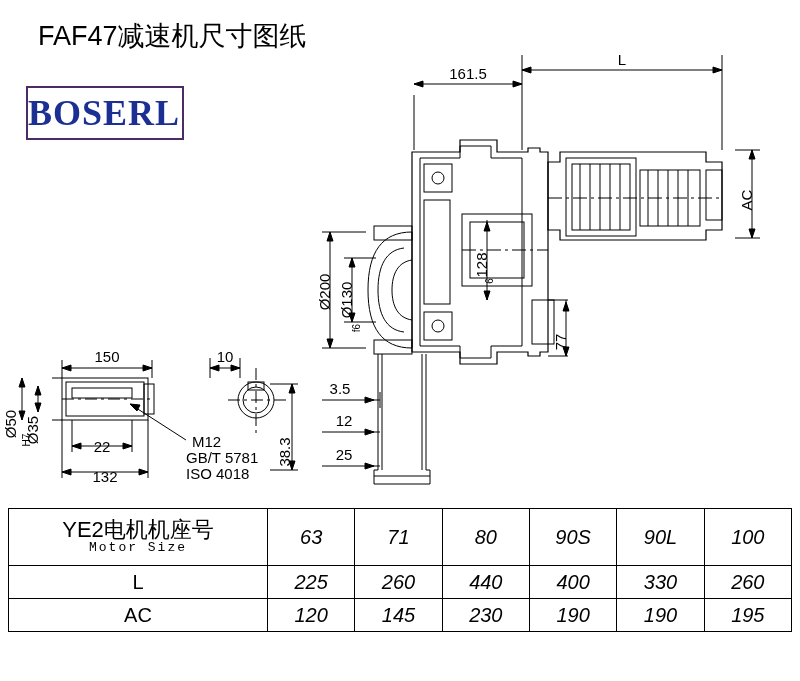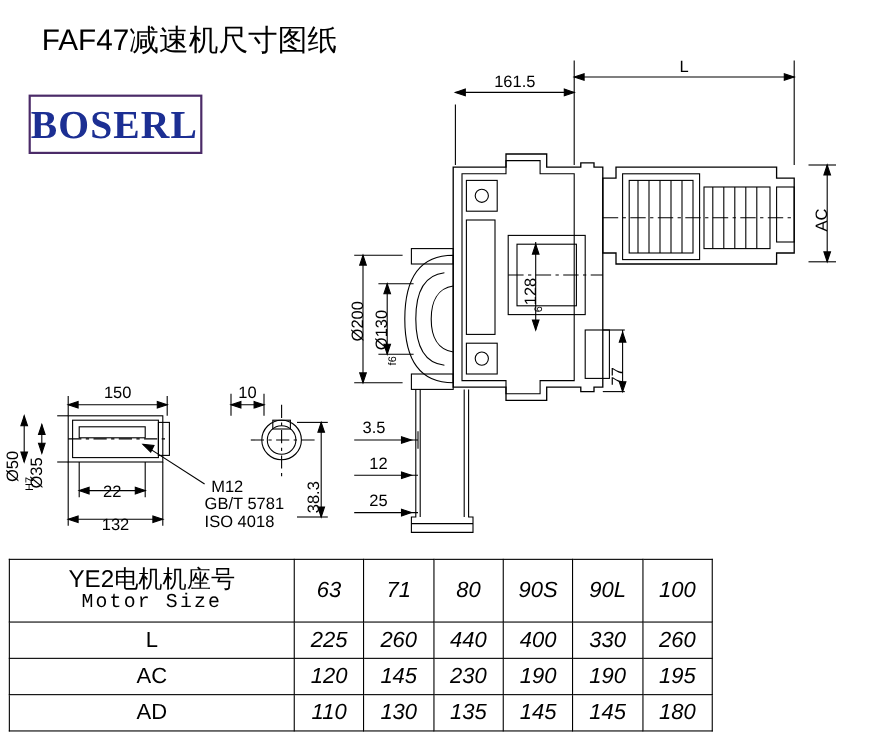--- a/index.html
+++ b/index.html
@@ -55,21 +55,21 @@
     width: 800px;
     height: 681px;
     pointer-events: none;
   }
 
   
   #spec-table {
     position: absolute;
     left: 8px;
     top: 508px;
-    width: 640px;
+    width: 784px;
     border-collapse: collapse;
     table-layout: fixed;
   }
   #spec-table td {
     border: 1px solid #000;
     text-align: center;
     font-size: 20px;
     font-family: "Liberation Sans", sans-serif;
     height: 32px;
     padding: 0;
@@ -80,21 +80,21 @@
   #spec-table td.label-cell {
     width: 258px;
   }
   .hdr-cn {
     font-size: 22px;
     line-height: 1.05;
     display: block;
     font-family: "Liberation Sans", sans-serif;
   }
   .hdr-en {
-    font-size: 18px;
+    font-size: 13px;
     line-height: 1.15;
     display: block;
     letter-spacing: 2px;
     font-family: "Liberation Mono", monospace;
   }
   .val-cell {
     font-size: 21px;
     font-style: italic;
   }
 </style>
@@ -317,23 +317,14 @@
     </tr>
     <tr>
       <td class="label-cell">AC</td>
       <td class="val-cell">120</td>
       <td class="val-cell">145</td>
       <td class="val-cell">230</td>
       <td class="val-cell">190</td>
       <td class="val-cell">190</td>
       <td class="val-cell">195</td>
     </tr>
-    <tr>
-      <td class="label-cell">AD</td>
-      <td class="val-cell">110</td>
-      <td class="val-cell">130</td>
-      <td class="val-cell">135</td>
-      <td class="val-cell">145</td>
-      <td class="val-cell">145</td>
-      <td class="val-cell">180</td>
-    </tr>
   </tbody>
 </table>
 
 </body></html>

